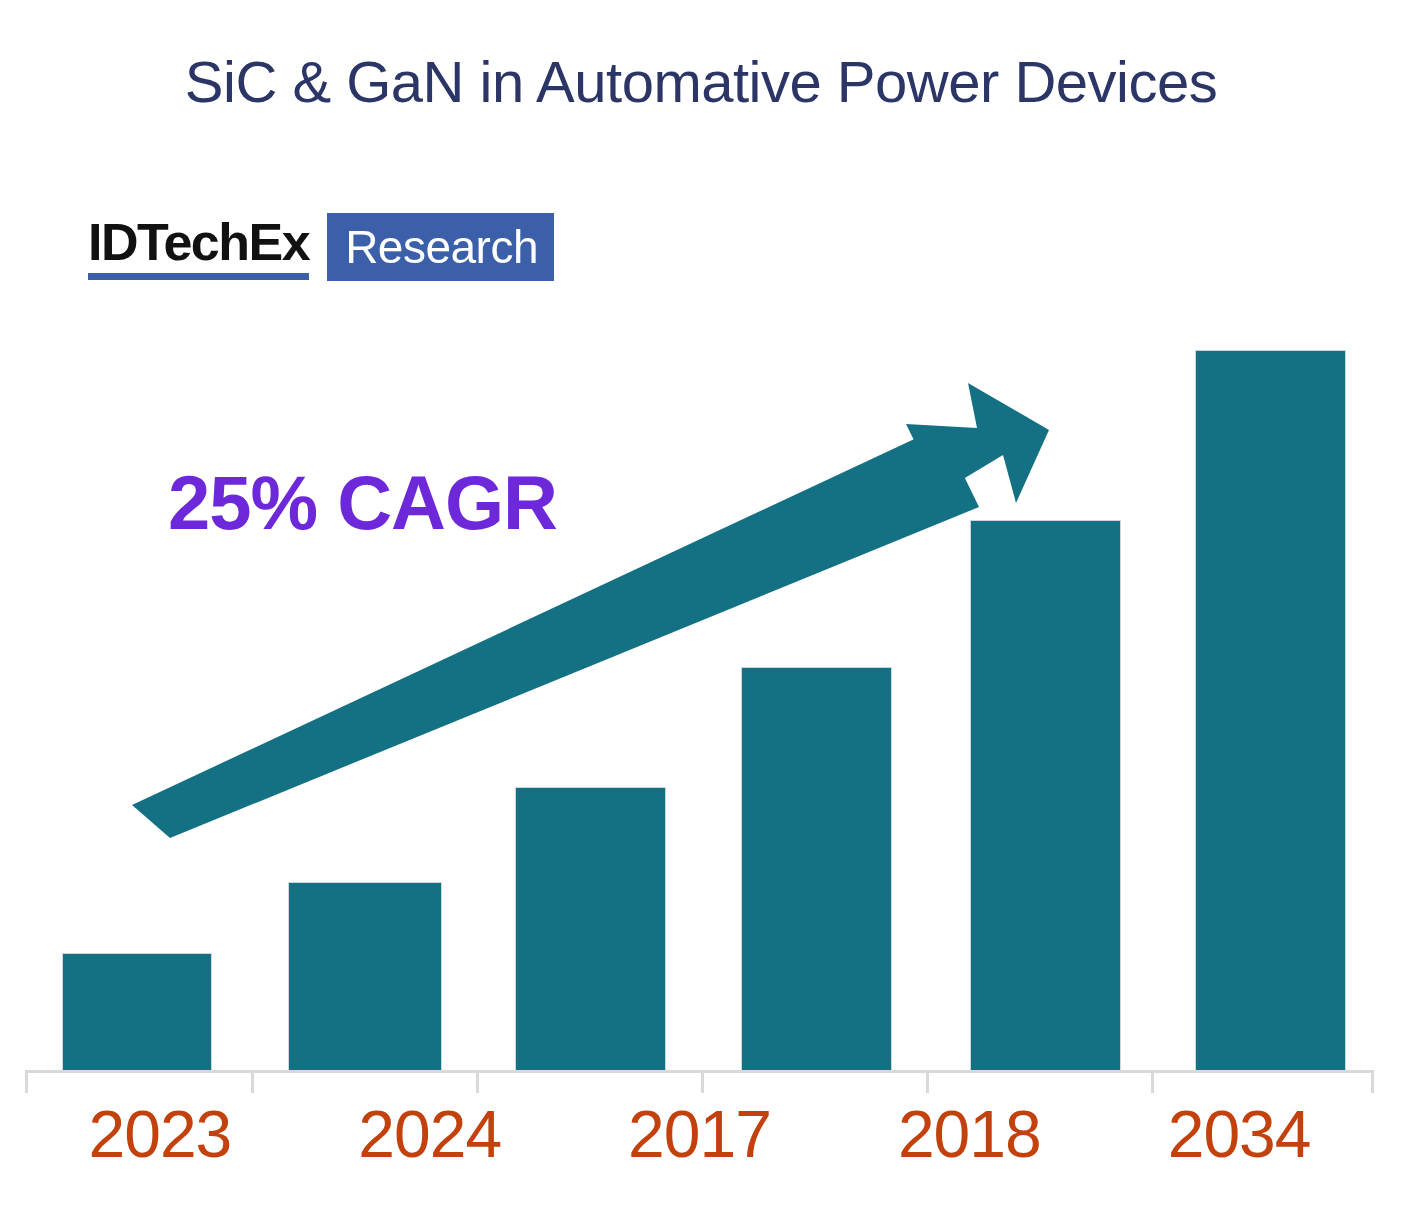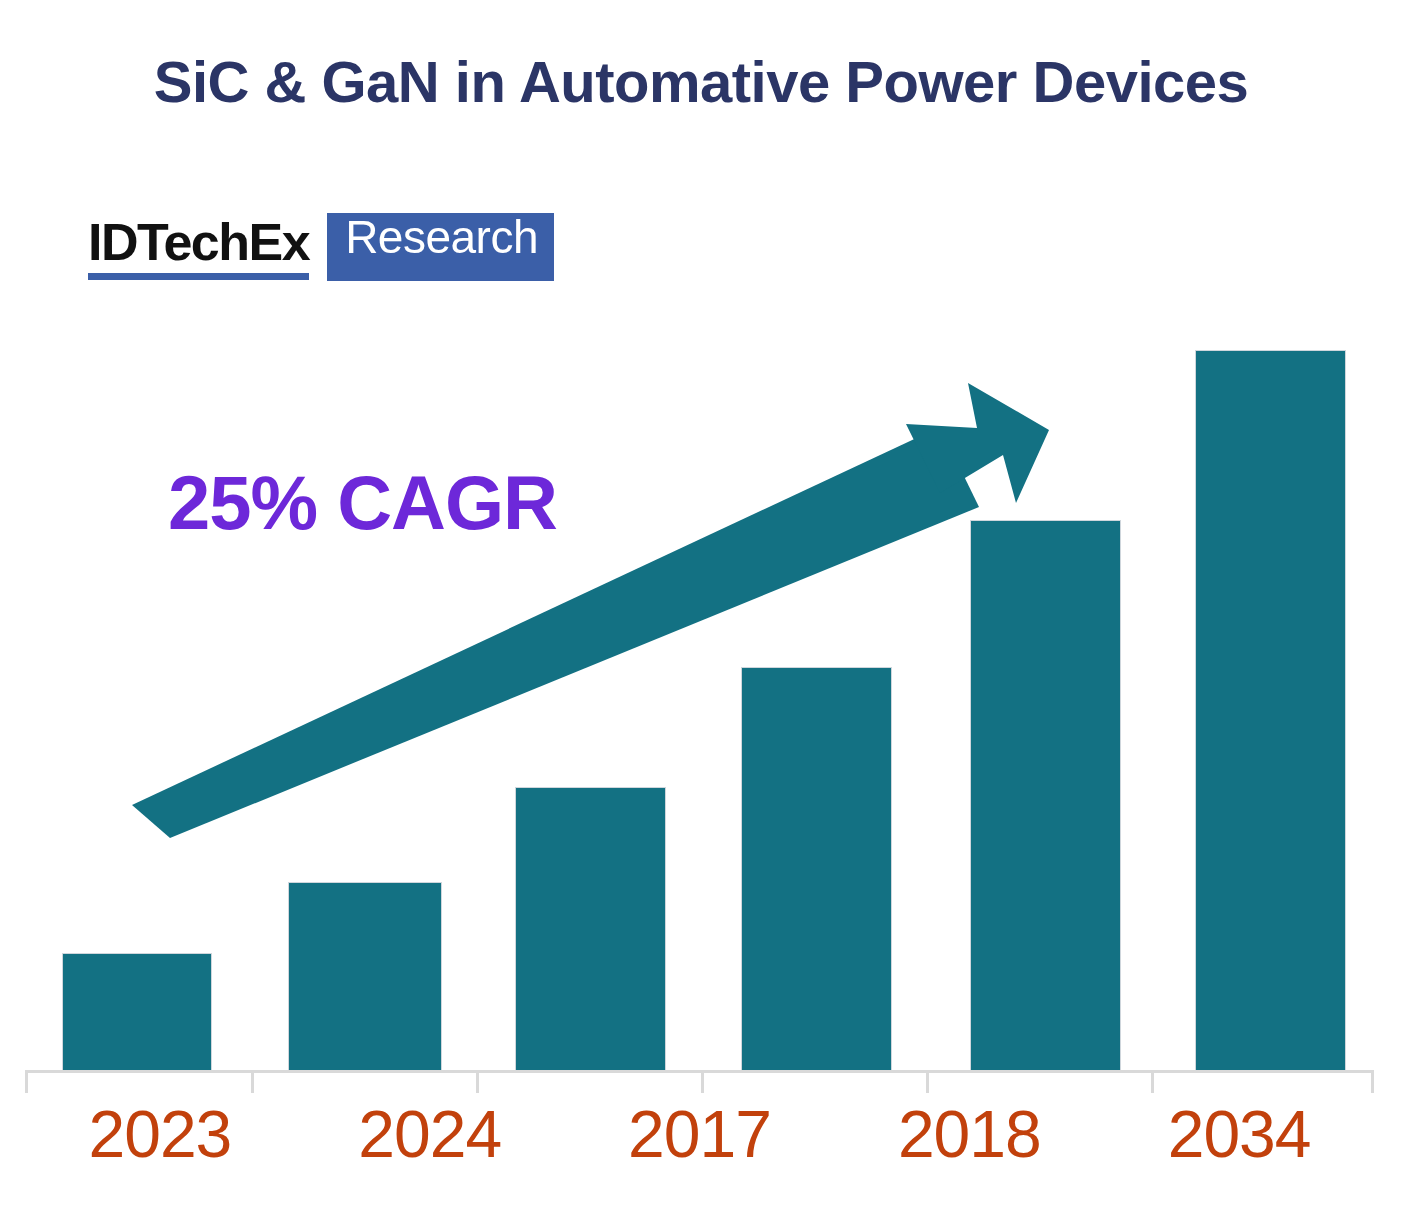--- a/index.html
+++ b/index.html
@@ -21,21 +21,21 @@
   }
 
   
   #chart-title {
     position: absolute;
     left: 0;
     top: 48px;
     width: 1402px;
     text-align: center;
     font-size: 58px;
-    font-weight: bold;
+    font-weight: normal;
     letter-spacing: -0.5px;
     color: #2b3566;
     white-space: nowrap;
   }
 
   
   #logo {
     position: absolute;
     left: 88px;
     top: 198px;
@@ -60,20 +60,21 @@
   }
   #logo-underline {
     height: 9px;
     background: #3b5fa8;
     margin-top: 3px;
     width: 100%;
   }
   #logo-research-box {
     background: #3b5fa8;
     display: flex;
+    align-items: center;
     padding: 0 16px 0 18px;
     height: 68px;
     margin-top: -1px;
   }
   #logo-research {
     font-size: 46px;
     color: #ffffff;
     line-height: 48px;
     letter-spacing: -0.5px;
     font-weight: normal;

